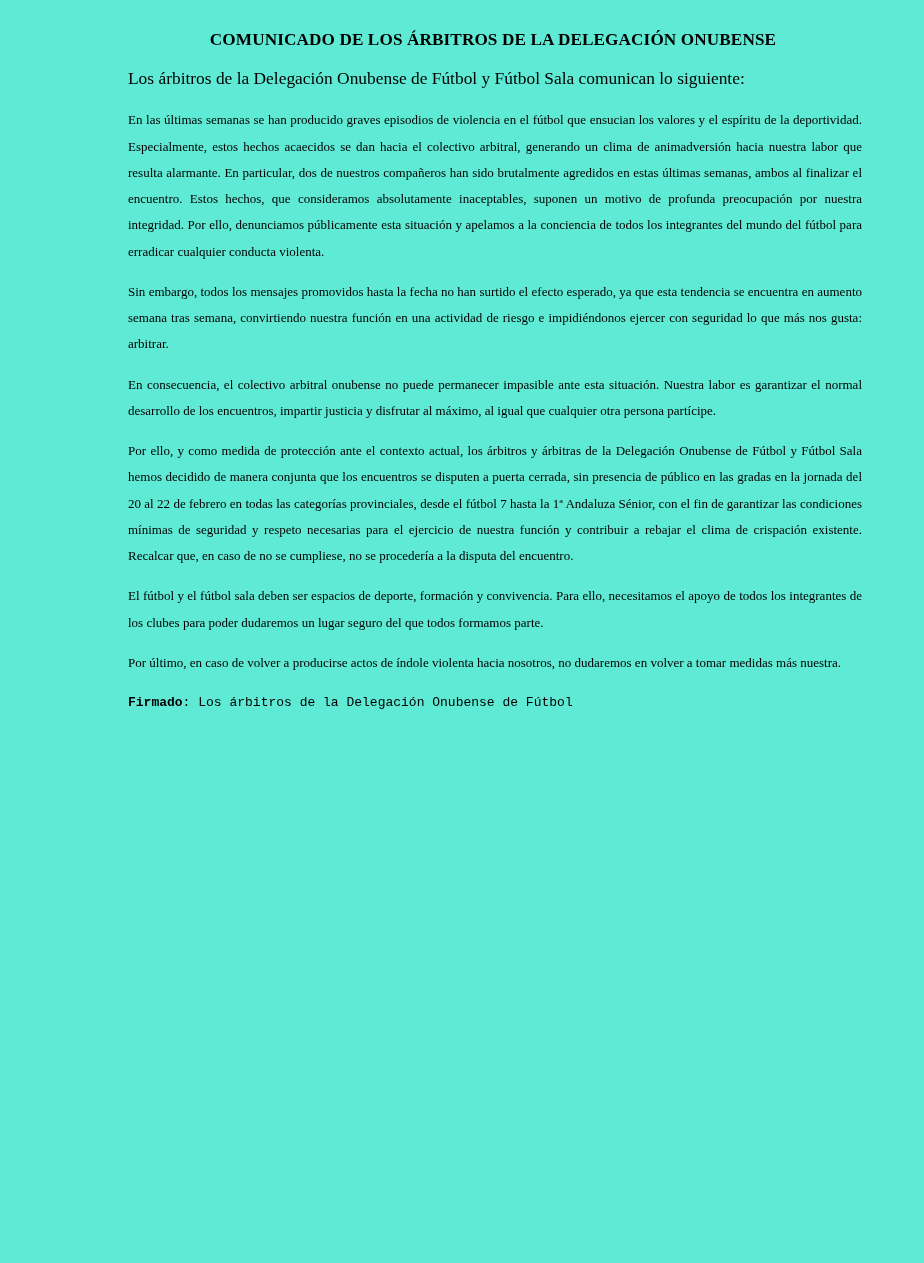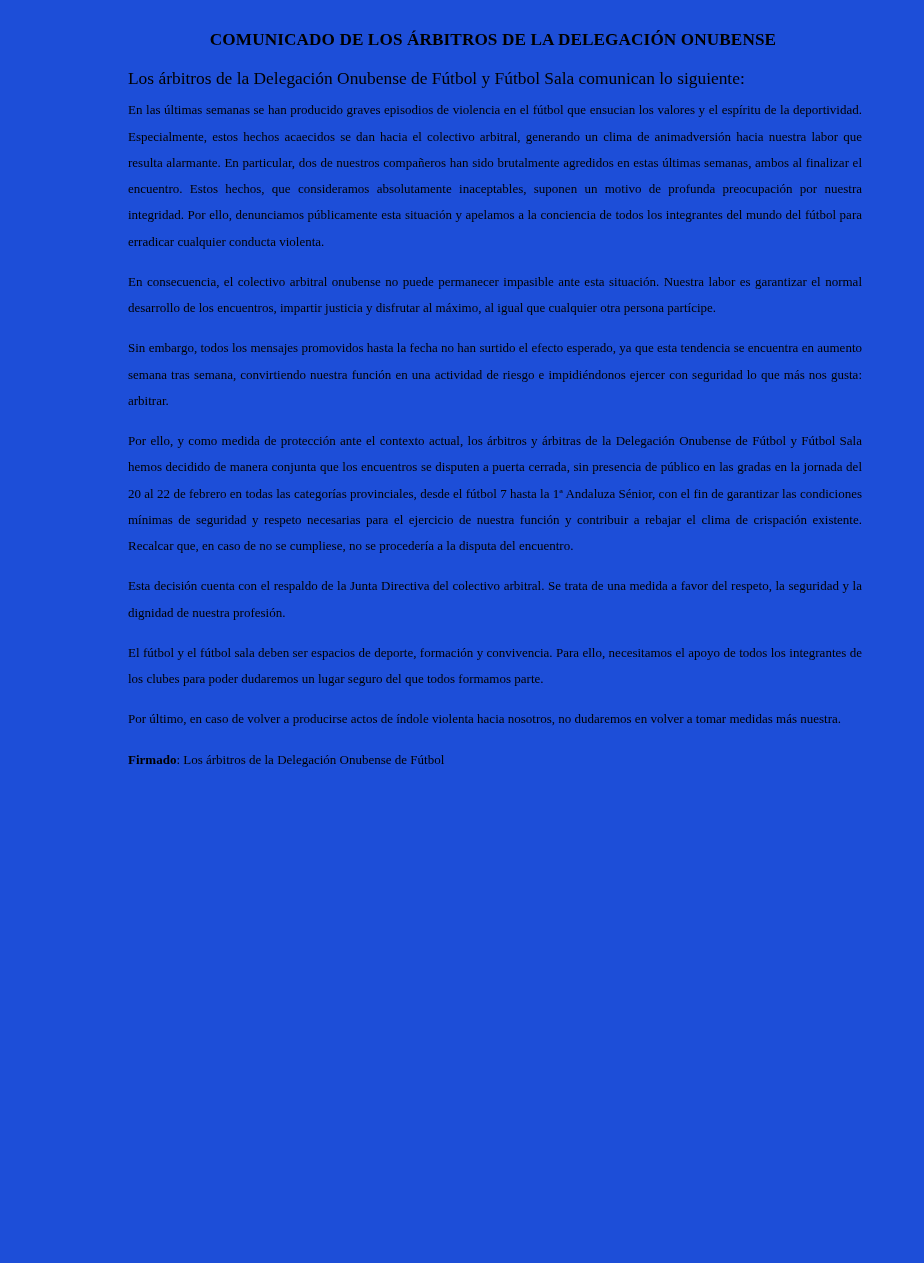--- a/index.html
+++ b/index.html
@@ -13,21 +13,21 @@
     height: 1263px;
     font-family: "Liberation Serif", "DejaVu Serif", serif;
     color: #000000;
     -webkit-font-smoothing: antialiased;
   }
 
   .page {
     position: relative;
     width: 924px;
     height: 1263px;
-    background: #1d4ed8;
+    background: #5eead4;
     box-sizing: border-box;
     padding: 28px 62px 0 128px;
   }
 
   .doc-body {
     width: 734px;
   }
 
   .doc-title {
     font-size: 17.2px;
@@ -36,34 +36,35 @@
     letter-spacing: 0.1px;
     line-height: 1.35;
     margin: 0 0 14px 0;
     padding-right: 4px;
   }
 
   .lead {
     font-size: 17.4px;
     line-height: 1.5;
     text-align: left;
-    margin: 0 0 6px 0;
+    margin: 0 0 16px 0;
   }
 
   .para {
     font-size: 13px;
     line-height: 2.02;
     text-align: justify;
     text-justify: inter-word;
     margin: 0 0 14px 0;
     hyphens: none;
   }
 
   .para:last-child {
     margin-bottom: 0;
+    font-family: Liberation Mono, monospace;
   }
 
   .para.signature {
     margin-top: 6px;
   }
 
   .bold {
     font-weight: bold;
   }
 </style>
@@ -72,27 +73,26 @@
 
 <div class="page">
   <div class="doc-body">
 
     <h1 class="doc-title">COMUNICADO DE LOS ÁRBITROS DE LA DELEGACIÓN ONUBENSE</h1>
 
     <p class="lead">Los árbitros de la Delegación Onubense de Fútbol y Fútbol Sala comunican lo siguiente:</p>
 
     <p class="para">En las últimas semanas se han producido graves episodios de violencia en el fútbol que ensucian los valores y el espíritu de la deportividad. Especialmente, estos hechos acaecidos se dan hacia el colectivo arbitral, generando un clima de animadversión hacia nuestra labor que resulta alarmante. En particular, dos de nuestros compañeros han sido brutalmente agredidos en estas últimas semanas, ambos al finalizar el encuentro. Estos hechos, que consideramos absolutamente inaceptables, suponen un motivo de profunda preocupación por nuestra integridad. Por ello, denunciamos públicamente esta situación y apelamos a la conciencia de todos los integrantes del mundo del fútbol para erradicar cualquier conducta violenta.</p>
 
+    <p class="para">Sin embargo, todos los mensajes promovidos hasta la fecha no han surtido el efecto esperado, ya que esta tendencia se encuentra en aumento semana tras semana, convirtiendo nuestra función en una actividad de riesgo e impidiéndonos ejercer con seguridad lo que más nos gusta: arbitrar.</p>
+
     <p class="para">En consecuencia, el colectivo arbitral onubense no puede permanecer impasible ante esta situación. Nuestra labor es garantizar el normal desarrollo de los encuentros, impartir justicia y disfrutar al máximo, al igual que cualquier otra persona partícipe.</p>
-
-    <p class="para">Sin embargo, todos los mensajes promovidos hasta la fecha no han surtido el efecto esperado, ya que esta tendencia se encuentra en aumento semana tras semana, convirtiendo nuestra función en una actividad de riesgo e impidiéndonos ejercer con seguridad lo que más nos gusta: arbitrar.</p>
 
     <p class="para">Por ello, y como medida de protección ante el contexto actual, los árbitros y árbitras de la Delegación Onubense de Fútbol y Fútbol Sala hemos decidido de manera conjunta que los encuentros se disputen a puerta cerrada, sin presencia de público en las gradas en la jornada del 20 al 22 de febrero en todas las categorías provinciales, desde el fútbol 7  hasta la 1ª Andaluza Sénior, con el fin de garantizar las condiciones mínimas de seguridad y respeto necesarias para el ejercicio de nuestra función y contribuir a rebajar el clima de crispación existente. Recalcar que, en caso de no se cumpliese, no se procedería a la disputa del encuentro.</p>
 
-    <p class="para">Esta decisión cuenta con el respaldo de la Junta Directiva del colectivo arbitral. Se trata de una medida a favor del respeto, la seguridad y la dignidad de nuestra profesión.</p>
 
     <p class="para">El fútbol y el fútbol sala deben ser espacios de deporte, formación y convivencia. Para ello, necesitamos el apoyo de todos los integrantes de los clubes para poder dudaremos un lugar seguro del que todos formamos parte.</p>
 
     <p class="para">Por último, en caso de volver a producirse actos de índole violenta hacia nosotros, no dudaremos en volver a tomar medidas más nuestra.</p>
 
     <p class="para signature"><span class="bold">Firmado</span><span>: </span><span>Los árbitros de la Delegación Onubense de Fútbol</span></p>
 
   </div>
 </div>
 

